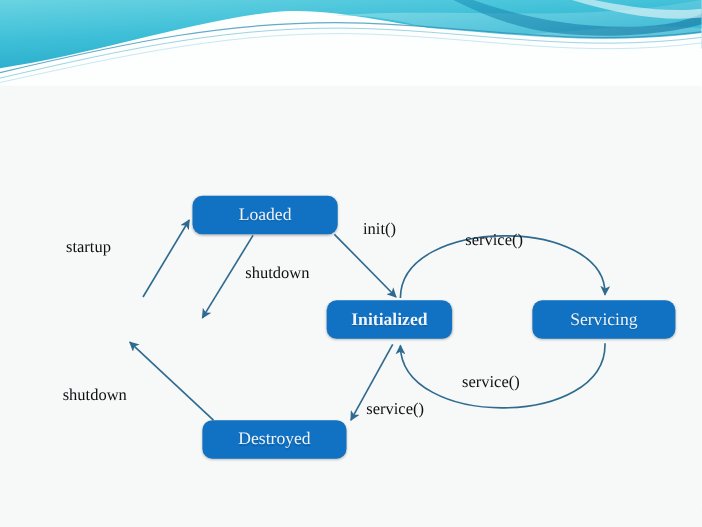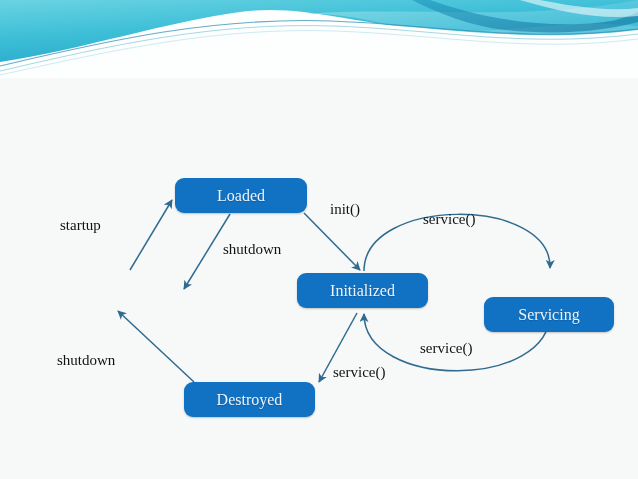--- a/index.html
+++ b/index.html
@@ -152,25 +152,25 @@
 
         <line x1="182" y1="382" x2="106" y2="311"></line>
       </g>
     </svg>
 
     <div class="node" style="left:163px; top:178px; width:132px; height:35px;">
       <span>Loaded</span>
     </div>
 
 
-    <div class="node" style="left:285px; top:273px; width:131px; height:35px;">
+    <div class="node" style="left:285px; top:273px; width:114px; height:35px;font-weight:bold;">
       <span>Initialized</span>
     </div>
 
-    <div class="node" style="left:472px; top:273px; width:130px; height:35px;margin-top:24px;">
+    <div class="node" style="left:472px; top:273px; width:130px; height:35px;">
       <span>Servicing</span>
     </div>
 
     <div class="node" style="left:172px; top:382px; width:131px; height:35px;">
       <span>Destroyed</span>
     </div>
 
     <div class="edge-label" style="left:48px; top:217px;">startup</div>
 
     <div class="edge-label" style="left:211px; top:241px;">shutdown</div>

